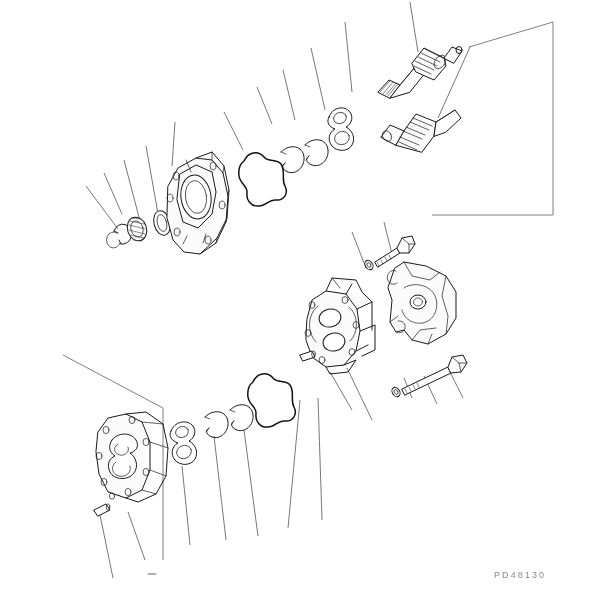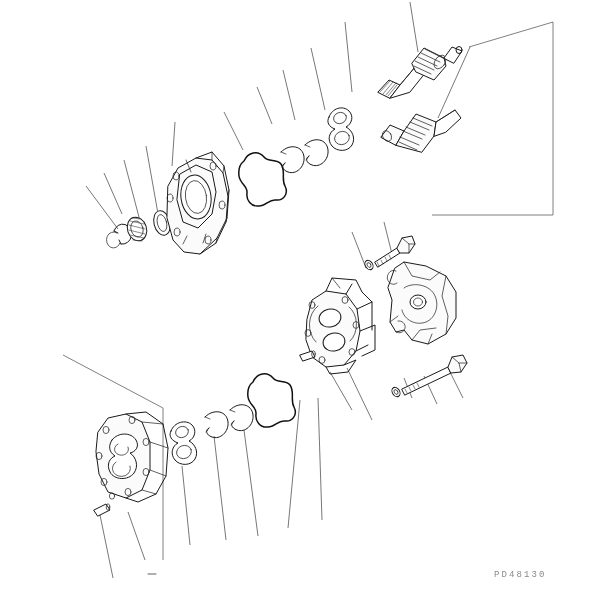--- a/index.html
+++ b/index.html
@@ -8,21 +8,21 @@
     background:#ffffff;
     font-family:"Liberation Sans", sans-serif;
     overflow:hidden;
     position:relative;
   }
   #sheet{position:absolute;left:0;top:0;width:600px;height:600px;}
   #svgroot{position:absolute;left:0;top:0;}
   .partnum{
     position:absolute;
     left:494px;top:570px;
-    font-family:Liberation Mono, monospace;
+    font-family:Liberation Sans, sans-serif;
     font-size:9px;
     letter-spacing:2.1px;
     color:#8a8a8a;
     white-space:nowrap;
     user-select:none;
   }
   .stroke{fill:none;stroke:#1a1a1a;stroke-width:1;stroke-linecap:round;stroke-linejoin:round;}
   .thin{fill:none;stroke:#2b2b2b;stroke-width:0.75;stroke-linecap:round;stroke-linejoin:round;}
   .hair{fill:none;stroke:#3a3a3a;stroke-width:0.6;stroke-linecap:round;}
   .lead{fill:none;stroke:#4a4a4a;stroke-width:0.75;}

